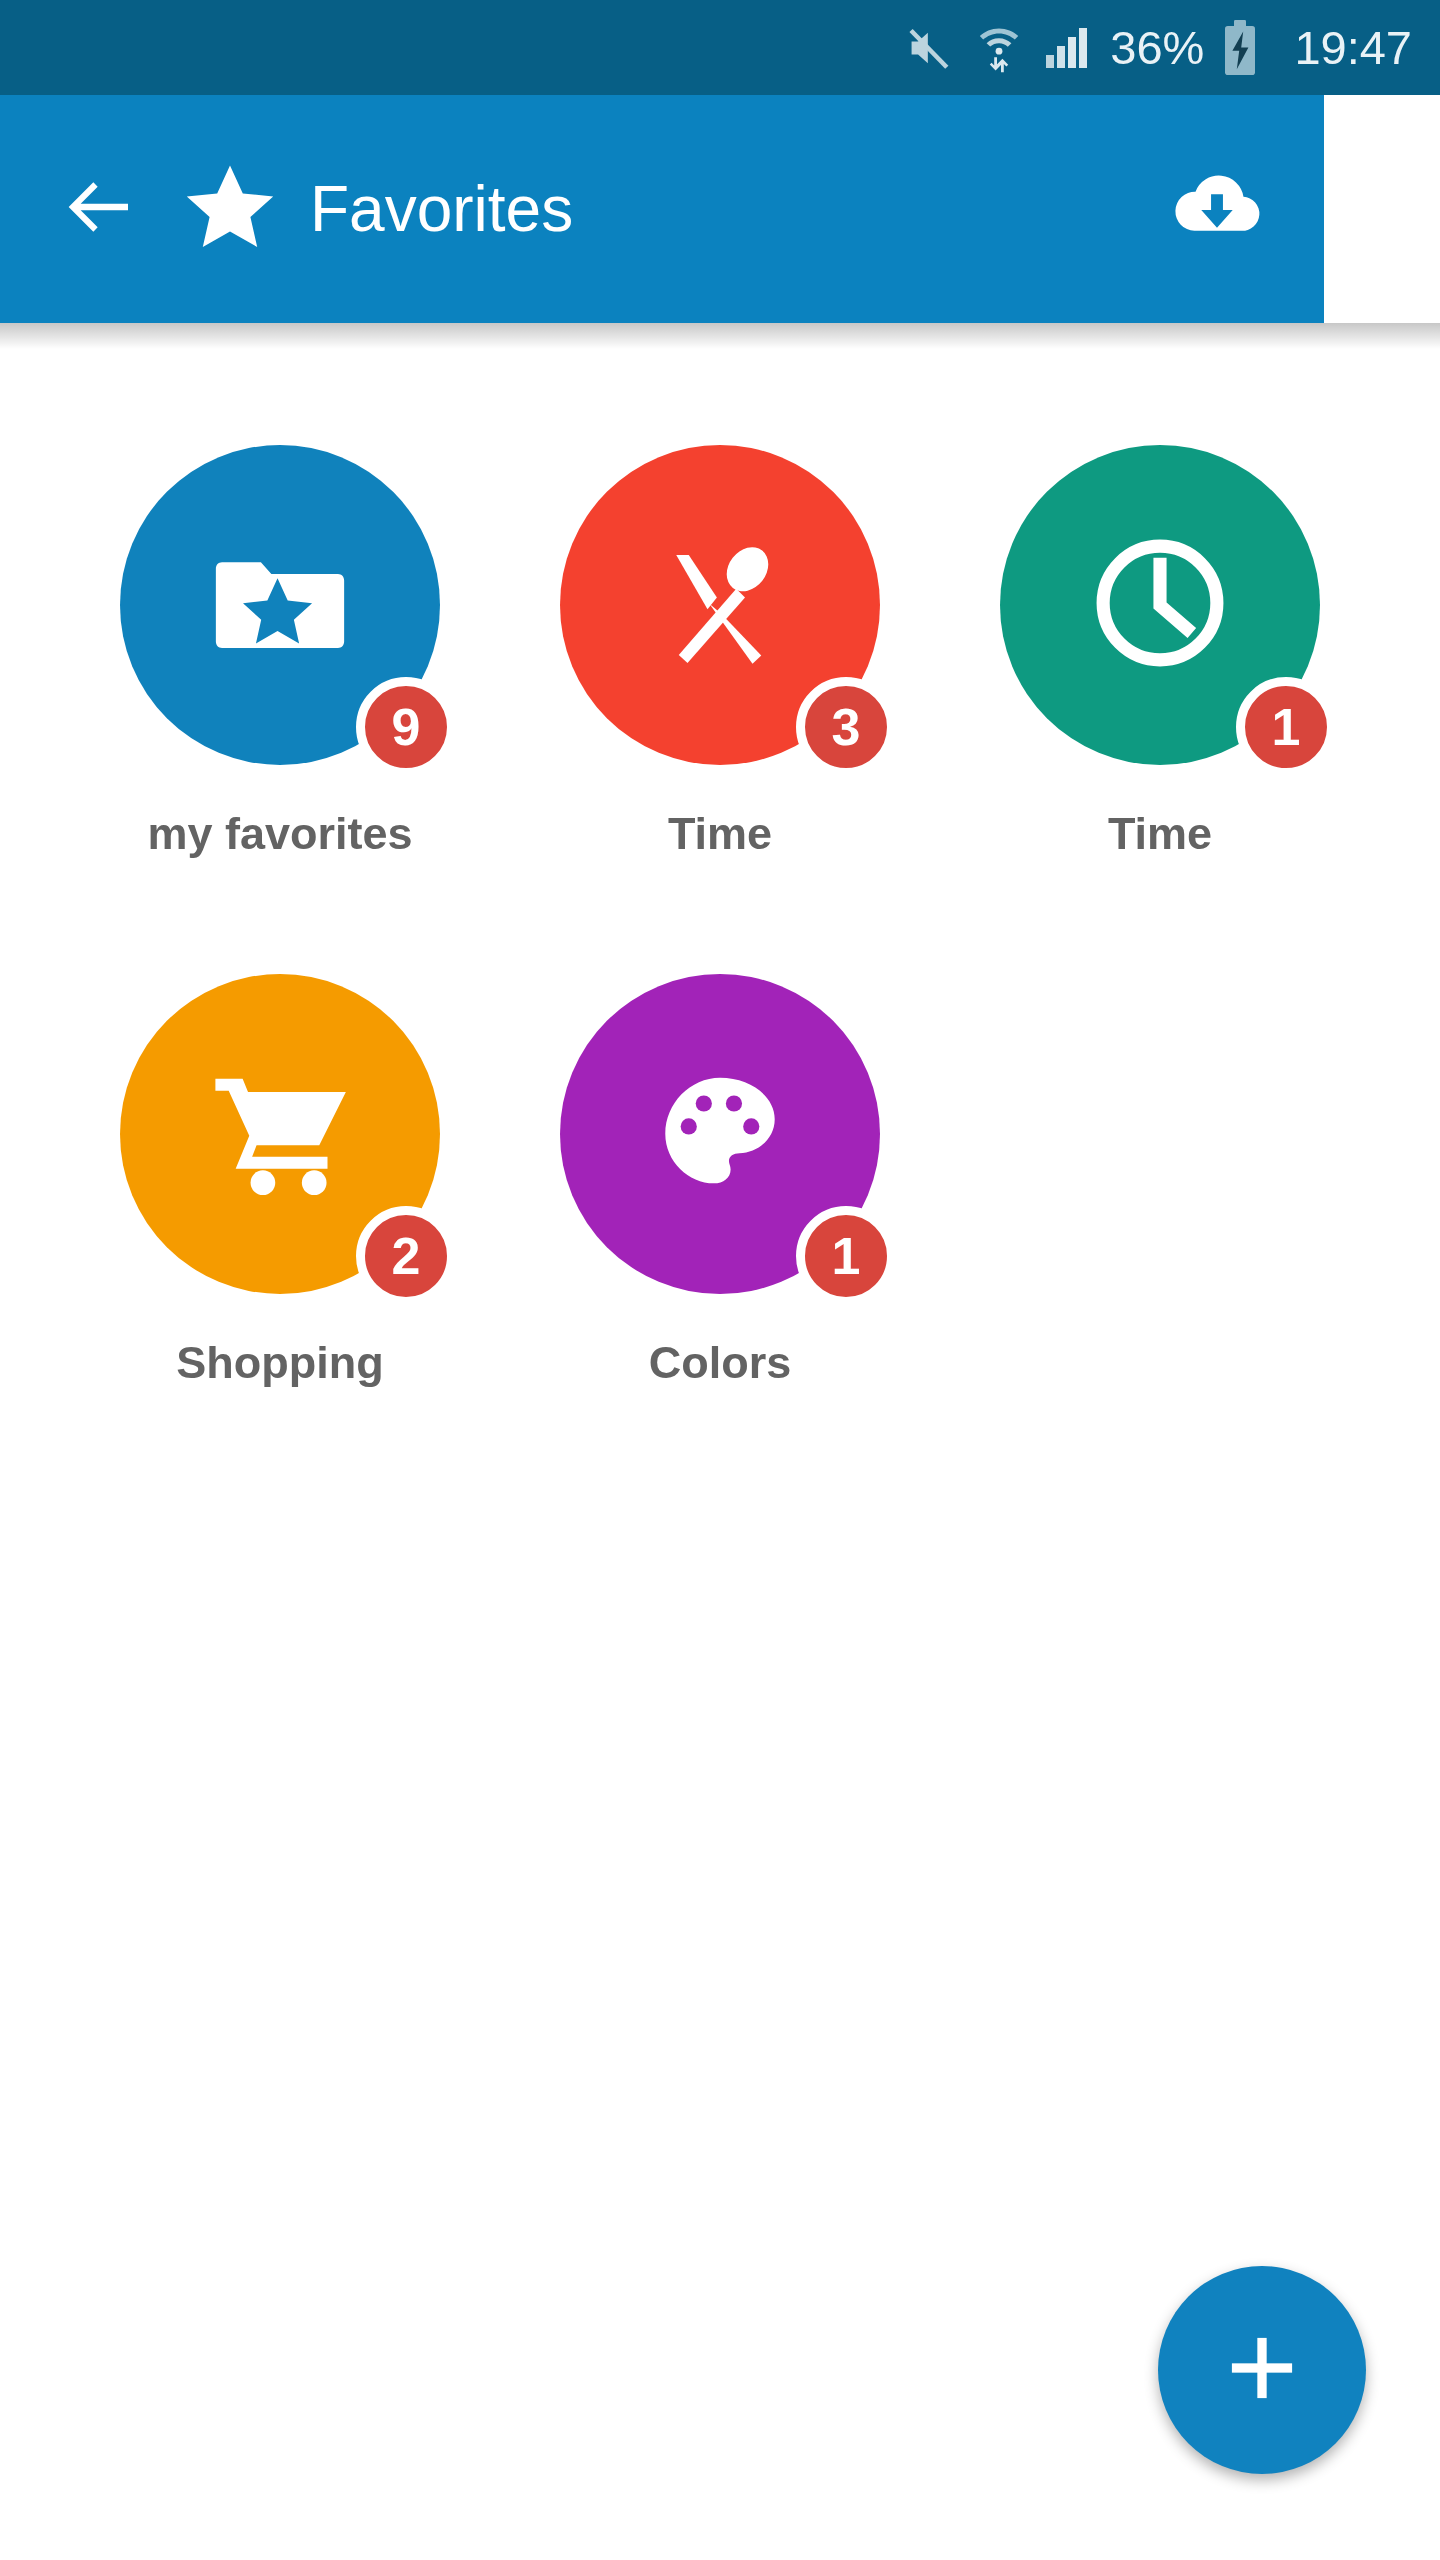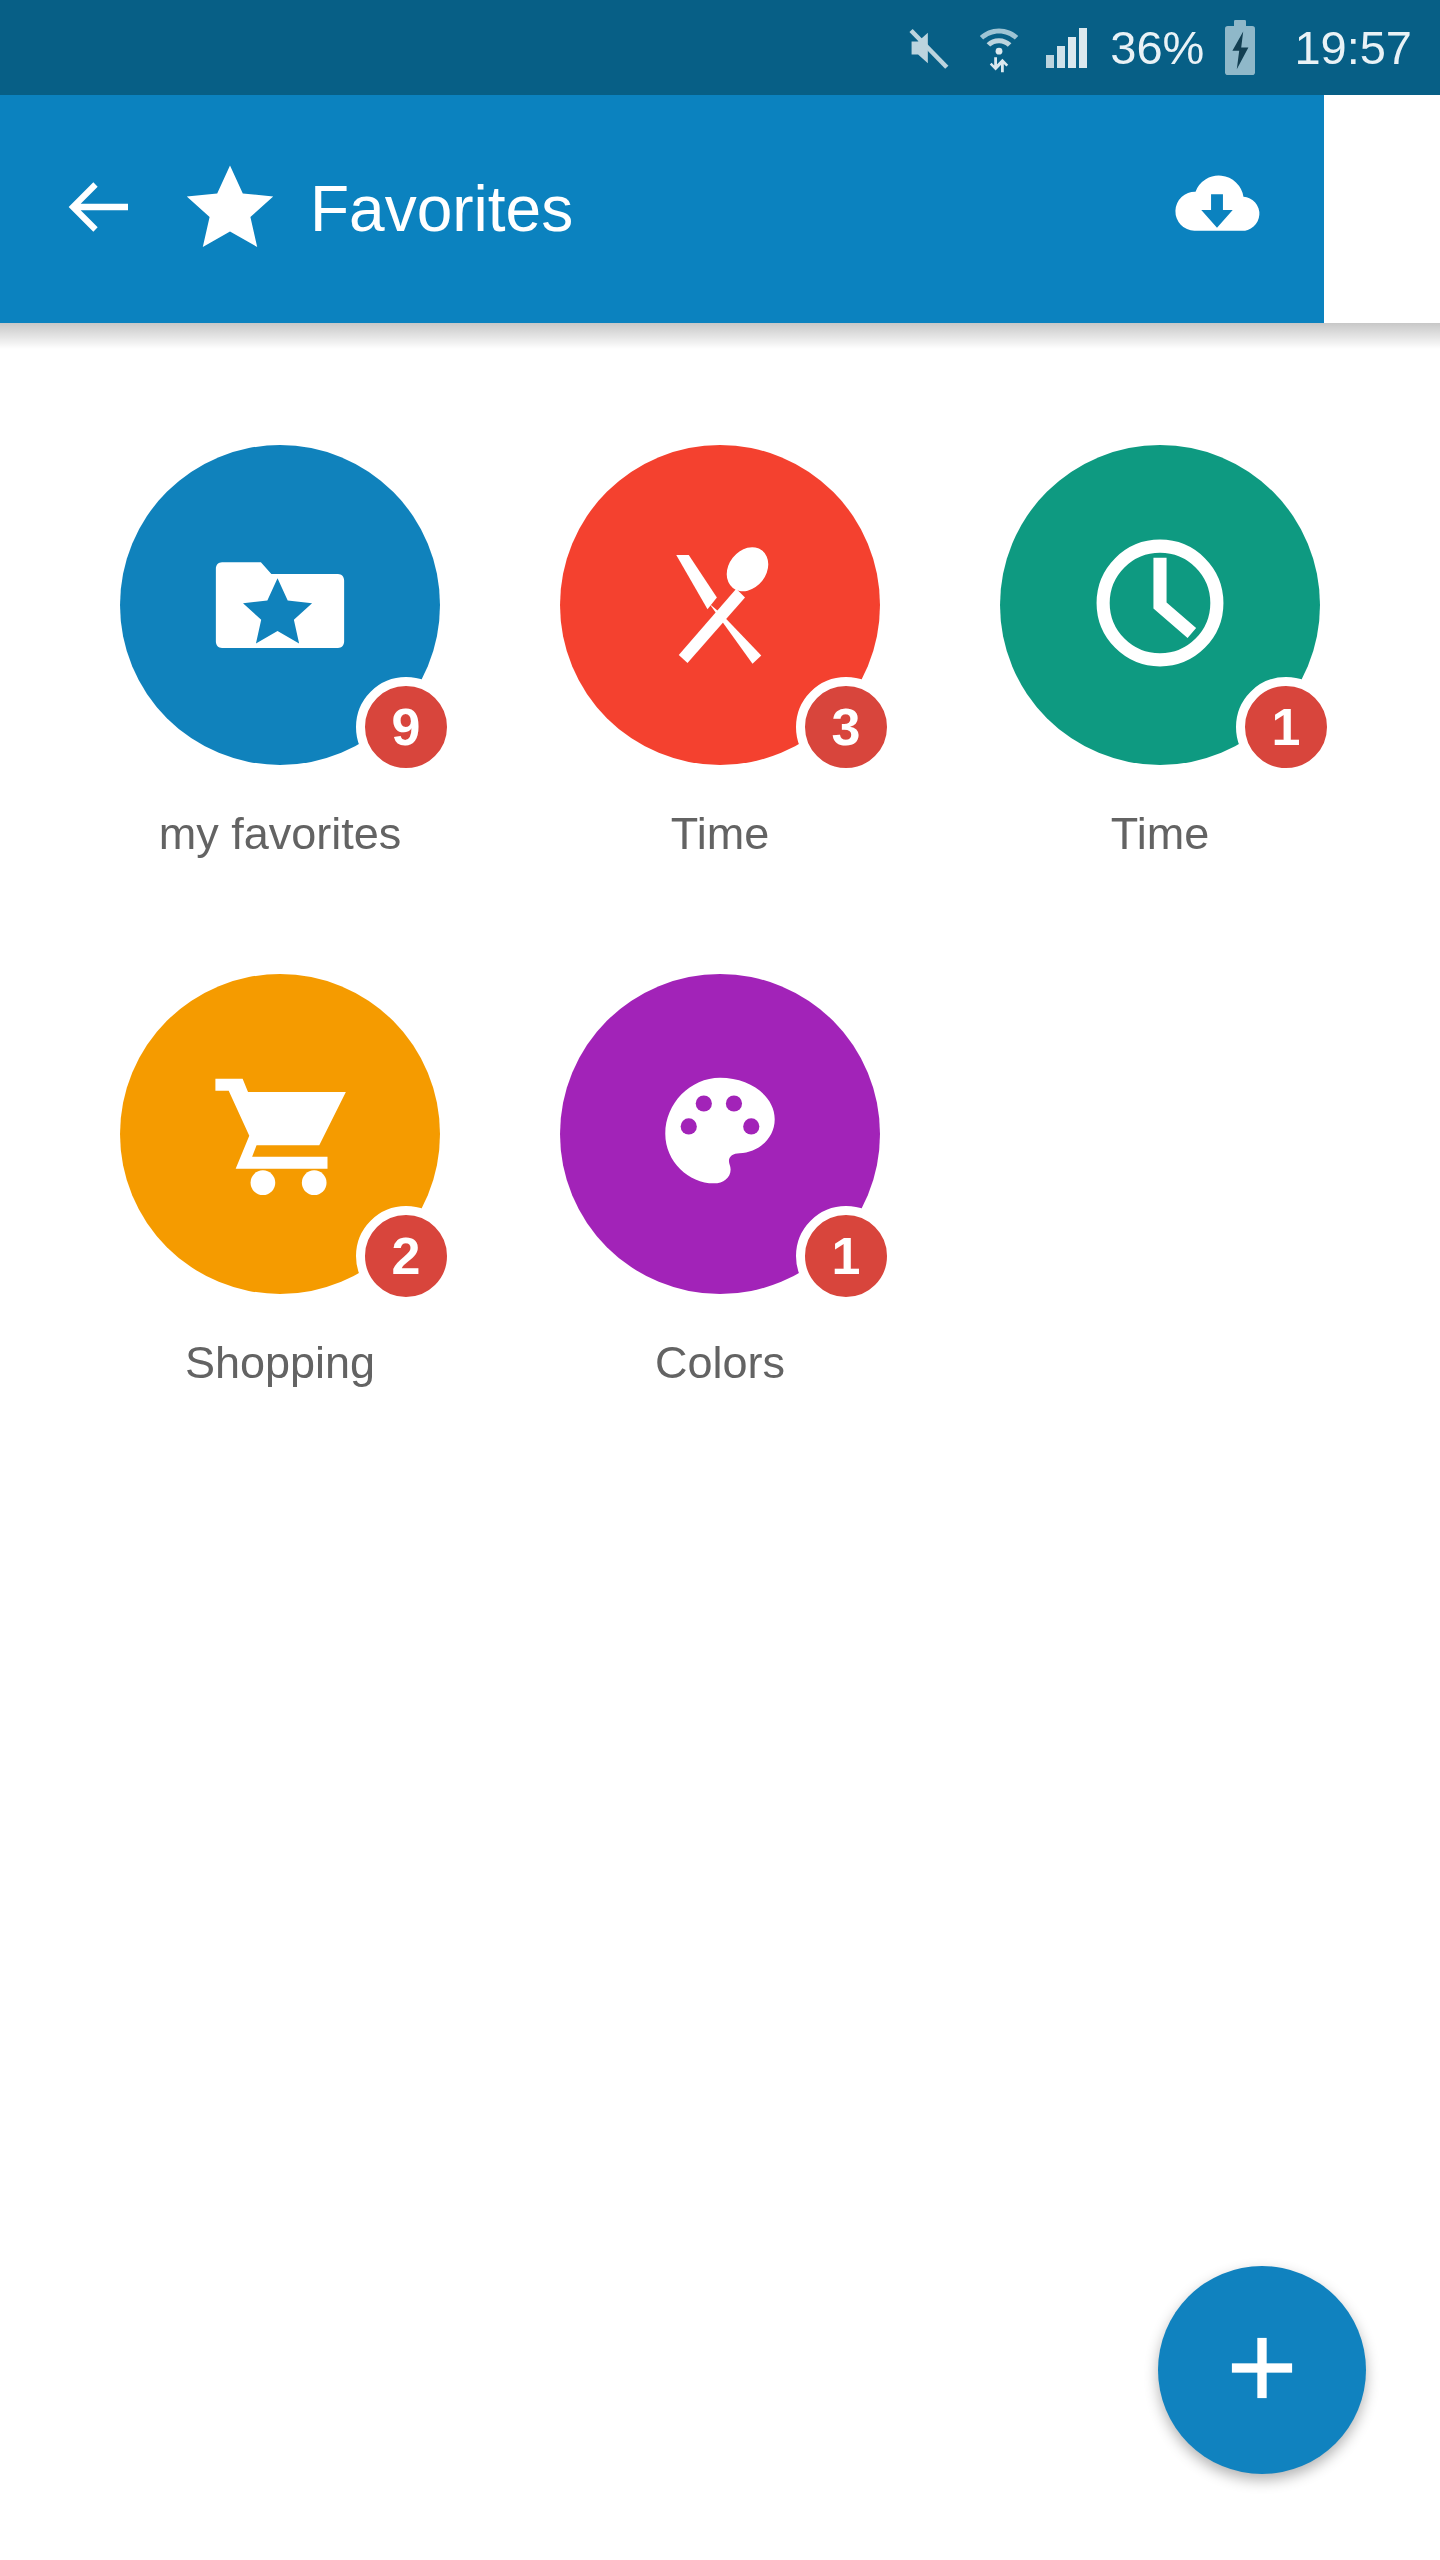--- a/index.html
+++ b/index.html
@@ -83,21 +83,21 @@
   .badge{
     position:absolute; right:-16px; bottom:-12px;
     width:100px; height:100px; border-radius:50%;
     border:9px solid #ffffff;
     display:flex; align-items:center; justify-content:center;
     color:#ffffff; font-size:52px; font-weight:700; line-height:1;
     box-sizing:border-box;
   }
   .tile-label{
     margin-top:46px;
-    color:#636363; font-size:45px; font-weight:400;
+    color:#636363; font-size:45px; font-weight:700;
     line-height:1; text-align:center; white-space:nowrap;
   }
 
   
   .fab{
     position:absolute; right:74px; bottom:86px;
     width:208px; height:208px; border-radius:50%;
     background:#1082BF;
     display:flex; align-items:center; justify-content:center;
     box-shadow:0 6px 14px rgba(0,0,0,0.30);
@@ -138,21 +138,21 @@
     <span class="sb-text sb-pct">36%</span>
 
     <span class="sb-icon">
       <svg width="36" height="56" viewBox="0 0 18 28">
         <rect x="6" y="0" width="6" height="3.2" rx="0.6" fill="#8fb8c9"></rect>
         <rect x="1.5" y="3" width="15" height="24.5" rx="1.4" fill="#8fb8c9"></rect>
         <path d="M10.6 5.8 L5.2 15.4 H8.6 L7.4 24.6 L13.2 13.8 H9.6 Z" fill="#123f52"></path>
       </svg>
     </span>
 
-    <span class="sb-text sb-clock">19:57</span>
+    <span class="sb-text sb-clock">19:47</span>
   </div>
 </div>
 
 <div class="appbar">
 
   <div class="back-btn">
     <span>
       <svg width="80" height="80" viewBox="0 0 24 24">
         <path d="M10.6 4.6 L11.9 5.9 L6.8 11.05 H21 V12.95 H6.8 L11.9 18.1 L10.6 19.4 L3.2 12 Z" fill="#ffffff"></path>
       </svg>

